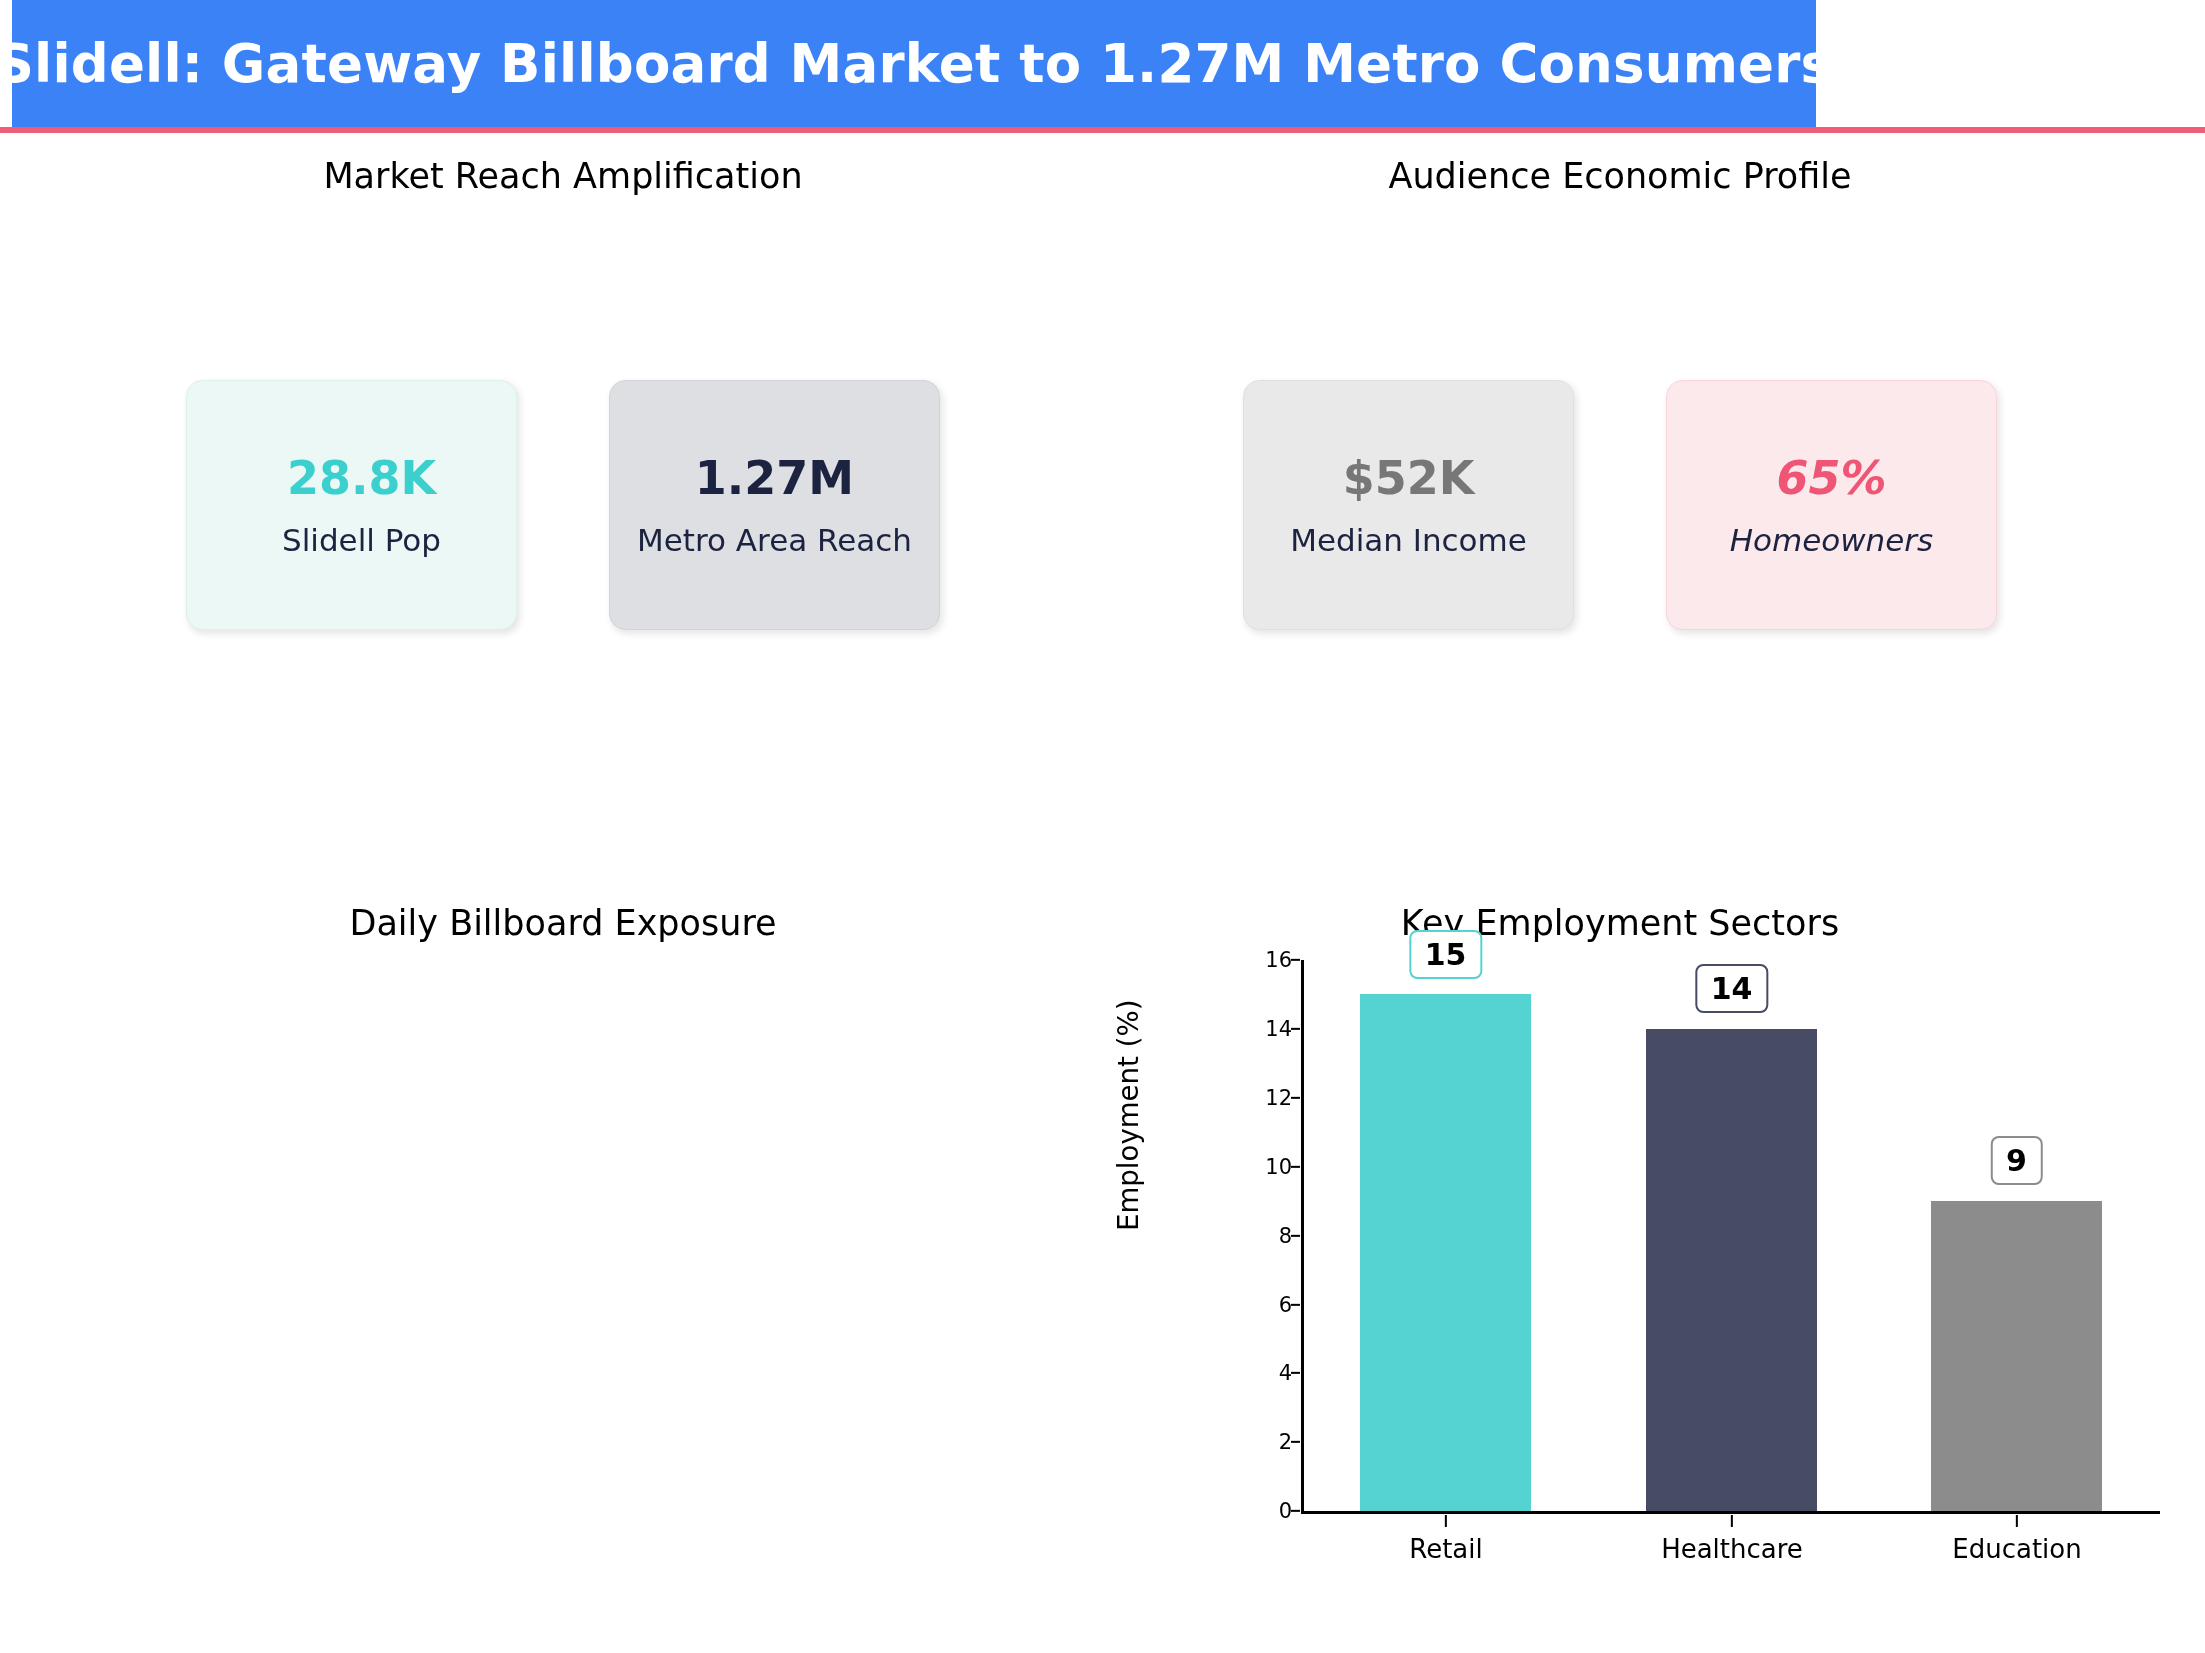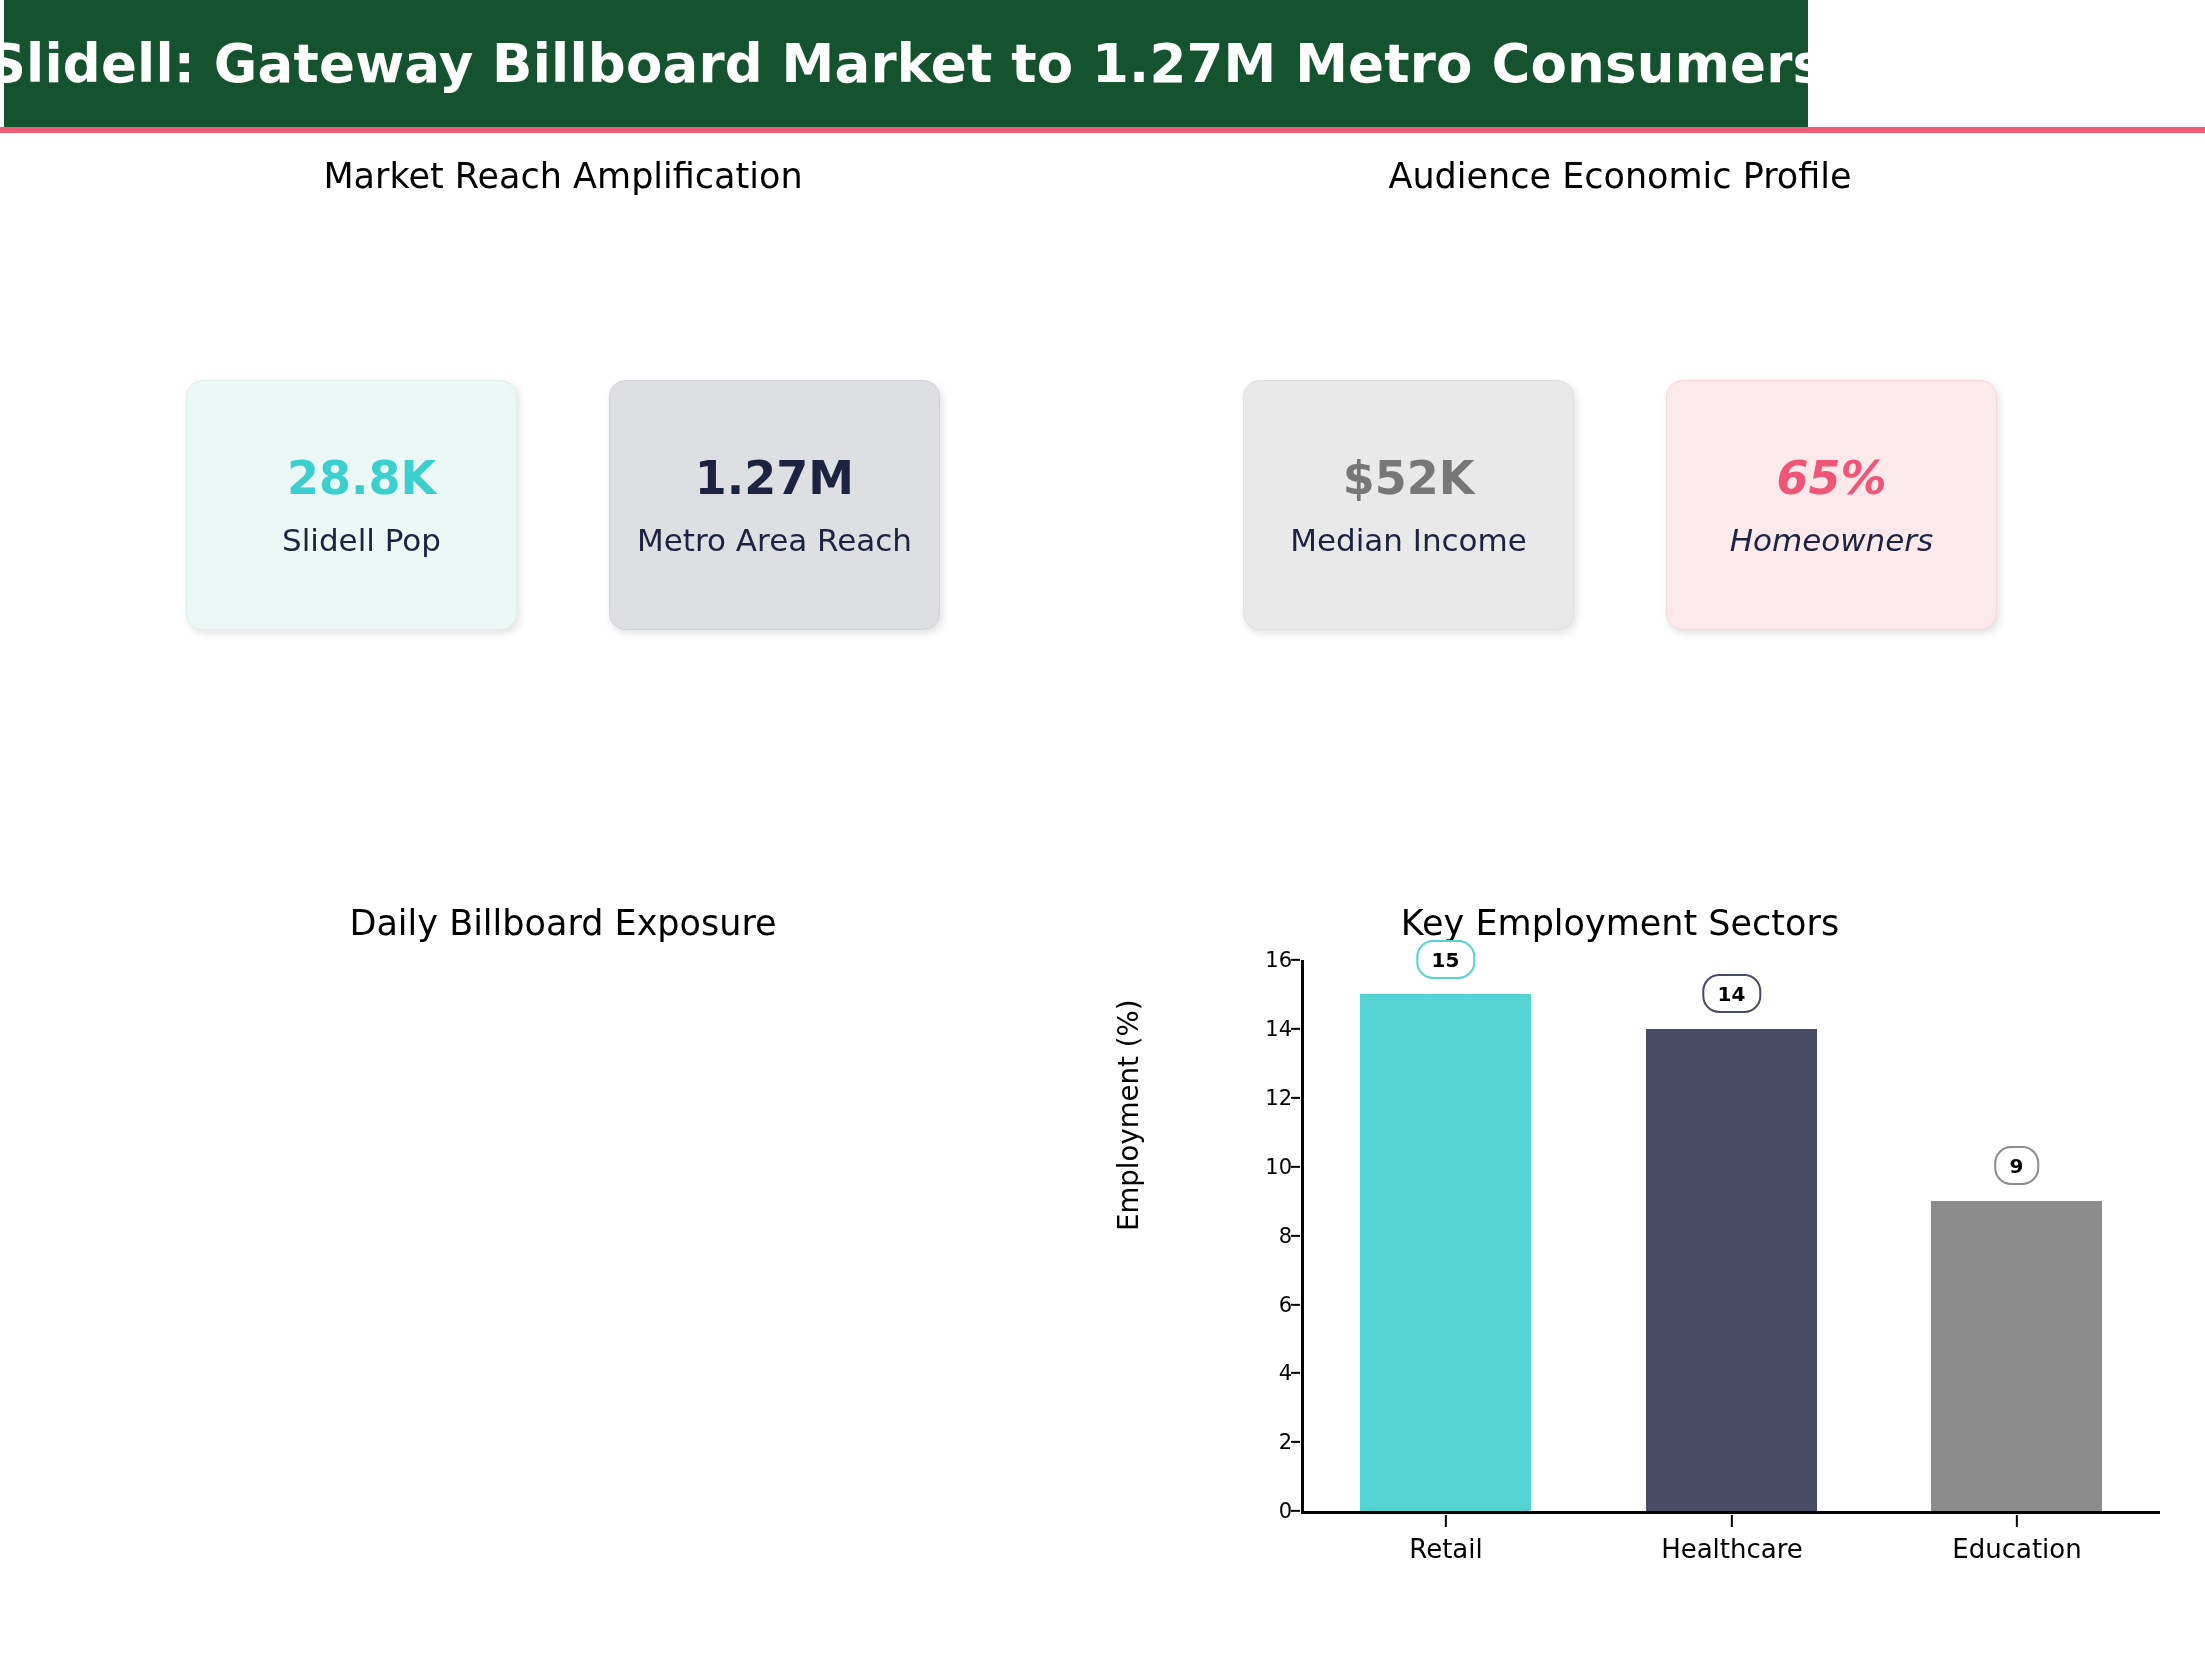--- a/index.html
+++ b/index.html
@@ -11,24 +11,24 @@
     width: 2205px;
     height: 1654px;
     font-family: "DejaVu Sans", sans-serif;
     overflow: hidden;
     position: relative;
   }
 
   
   .header {
     position: absolute;
-    left: 4px; top: 0;
+    left: 12px; top: 0;
     width: 1804px;
     height: 127px;
-    background: #14532d;
+    background: #3b82f6;
     display: flex;
     align-items: center;
     justify-content: center;
   }
   .header-title {
     color: #ffffff;
     font-size: 53px;
     font-weight: bold;
     letter-spacing: 0.2px;
     white-space: nowrap;
@@ -189,23 +189,23 @@
   .bar-rect {
     position: absolute;
     bottom: 0;
     width: 100%;
   }
   .bar-badge {
     position: absolute;
     left: 50%;
     transform: translateX(-50%);
     background: #ffffff;
-    border-radius: 17px;
+    border-radius: 8px;
     padding: 7.4px 13.8px;
-    font-size: 20px;
+    font-size: 30px;
     font-weight: bold;
     color: #000000;
     line-height: 1;
     box-sizing: border-box;
   }
   .xtick-mark {
     position: absolute;
     top: 555px;
     width: 2.3px;
     height: 12px;

